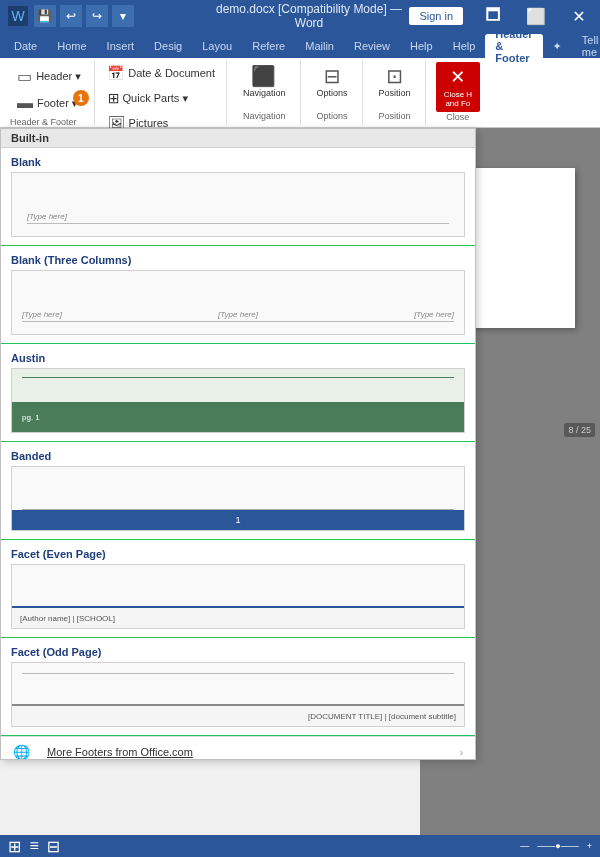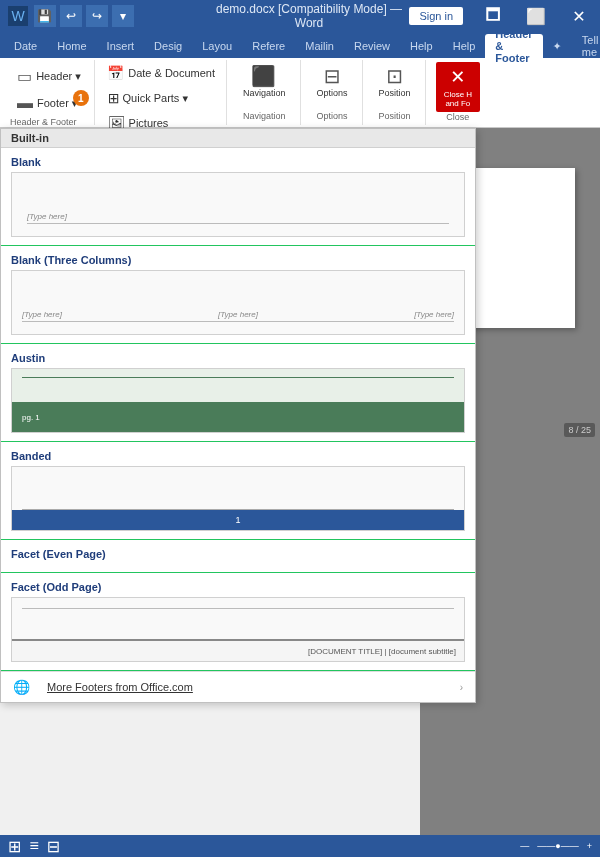--- a/index.html
+++ b/index.html
@@ -380,20 +380,25 @@
       <div class="footer-preview" style="height:65px;">
         <div style="position:absolute; bottom:0; left:0; right:0; height:20px; background:#2b579a; display:flex; align-items:center; justify-content:center;">
           <span style="color:white; font-size:9px;">1</span>
         </div>
         <div style="position:absolute; bottom:20px; left:10px; right:10px; height:1px; background:#aaa;"></div>
       </div>
     </div>
 
     <div class="footer-item">
       <div class="footer-item-label">Facet (Even Page)</div>
+      <div class="footer-preview" style="height:65px;">
+        <div style="position:absolute; bottom:0; left:0; right:0; height:22px; background:#f5f5f5; border-top:2px solid #2b579a; display:flex; align-items:center; padding:0 8px;">
+          <span style="font-size:8px; color:#555;">[Author name] | [SCHOOL]</span>
+        </div>
+      </div>
     </div>
 
     <div class="footer-item">
       <div class="footer-item-label">Facet (Odd Page)</div>
       <div class="footer-preview" style="height:65px;">
         <div style="position:absolute; bottom:0; left:0; right:0; height:22px; background:#f5f5f5; border-top:2px solid #888; display:flex; align-items:center; justify-content:flex-end; padding:0 8px;">
           <span style="font-size:8px; color:#555;">[DOCUMENT TITLE] | [document subtitle]</span>
         </div>
         <div style="position:absolute; top:10px; left:10px; right:10px; height:1px; background:#bbb;"></div>
       </div>

